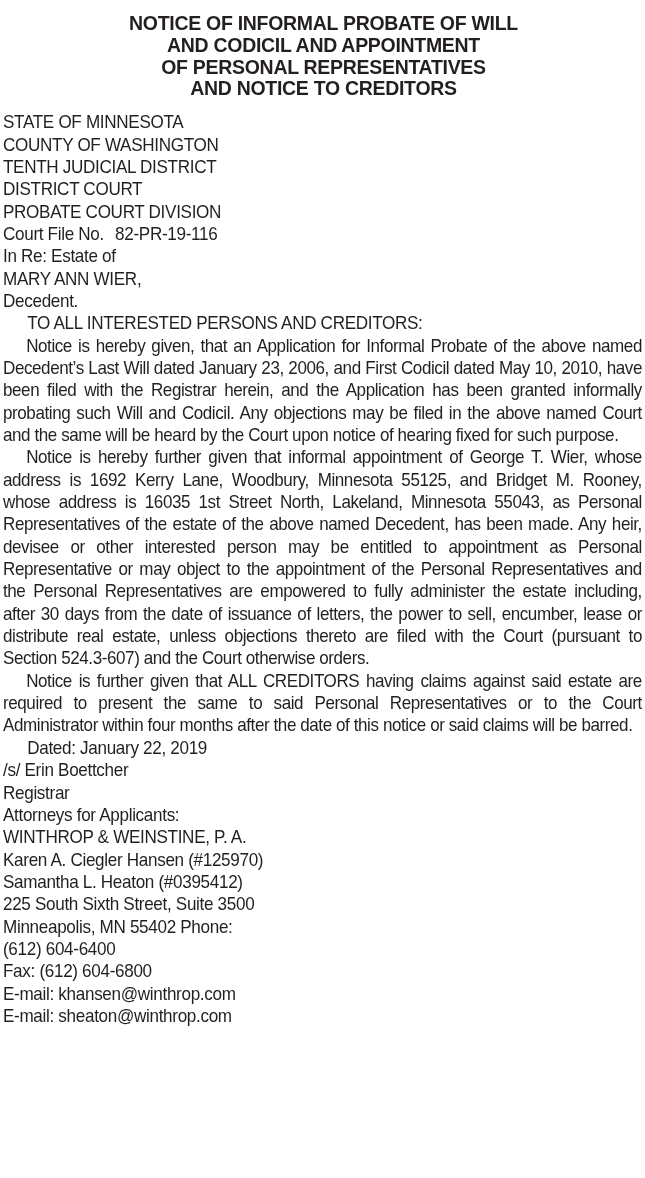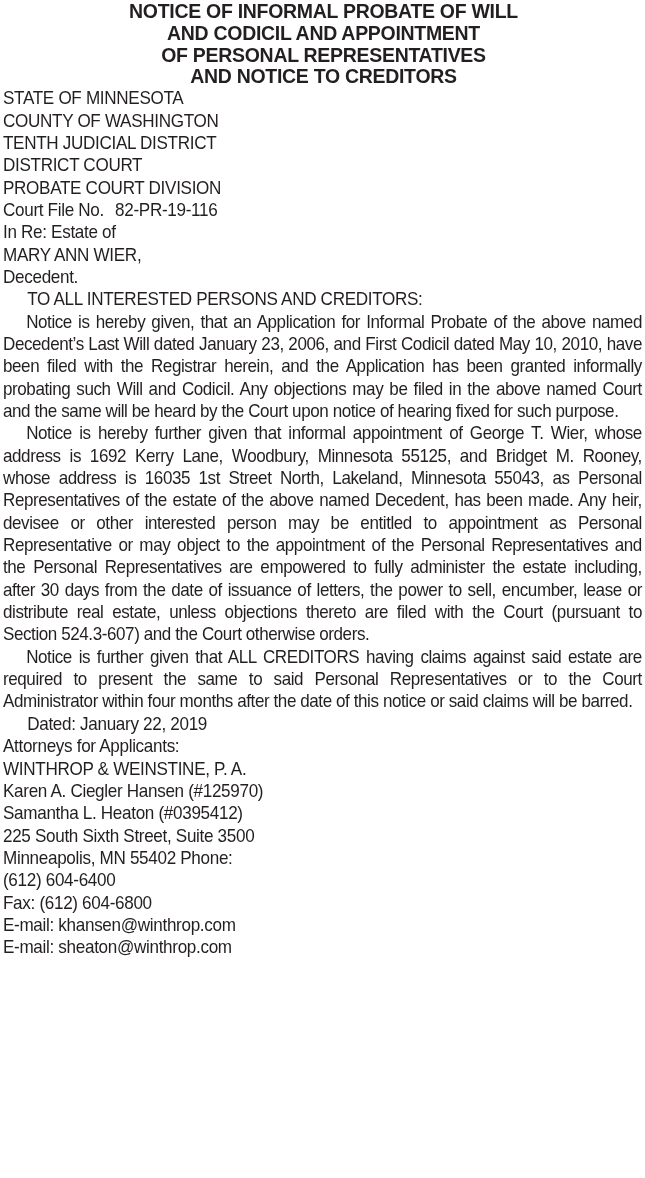--- a/index.html
+++ b/index.html
@@ -19,21 +19,21 @@
       width: 641px;
       padding: 0 2px 0 3px;
     }
     .title {
       text-align: center;
       font-weight: bold;
       font-size: 20.5px;
       line-height: 21.8px;
       letter-spacing: -0.3px;
       padding-top: 0px;
-      margin: 0;
+      margin: 12px;
     }
     .title div {
       transform: scaleX(0.95);
       transform-origin: center;
     }
     .line {
       font-size: 18.4px;
       line-height: 22.35px;
       letter-spacing: -0.35px;
       white-space: nowrap;
@@ -93,20 +93,24 @@
   </div>
 
   <div class="line indent">TO ALL INTERESTED PERSONS AND CREDITORS:</div>
 
   <p class="para">Notice is hereby given, that an Application for Informal Probate of the above named Decedent’s Last Will dated January 23, 2006, and First Cod­icil dated May 10, 2010, have been filed with the Registrar herein, and the Application has been granted informally probating such Will and Codicil. Any objections may be filed in the above named Court and the same will be heard by the Court upon notice of hearing fixed for such purpose.</p>
   <p class="para">Notice is hereby further given that informal appointment of George T. Wier, whose address is 1692 Kerry Lane, Woodbury, Minnesota 55125, and Bridget M. Rooney, whose address is 16035 1st Street North, Lake­land, Minnesota 55043, as Personal Representatives of the estate of the above named Decedent, has been made. Any heir, devisee or other inter­ested person may be entitled to appointment as Personal Representative or may object to the appointment of the Personal Representatives and the Personal Representatives are empowered to fully administer the estate including, after 30 days from the date of issuance of letters, the power to sell, encumber, lease or distribute real estate, unless objections there­to are filed with the Court (pursuant to Section 524.3-607) and the Court otherwise orders.</p>
   <p class="para">Notice is further given that ALL CREDITORS having claims against said estate are required to present the same to said Personal Representatives or to the Court Administrator within four months after the date of this no­tice or said claims will be barred.</p>
 
   <div class="line indent">Dated: January 22, 2019</div>
 
+  <div>
+    <div class="line">/s/ Erin Boettcher</div>
+    <div class="line">Registrar</div>
+  </div>
 
   <div>
     <div class="line">Attorneys for Applicants:</div>
     <div class="line">WINTHROP &amp; WEINSTINE, P. A.</div>
     <div class="line">Karen A. Ciegler Hansen (#125970)</div>
     <div class="line">Samantha L. Heaton (#0395412)</div>
     <div class="line">225 South Sixth Street, Suite 3500</div>
     <div class="line">Minneapolis, MN 55402 Phone:</div>
     <div class="line">(612) 604-6400</div>
     <div class="line">Fax: (612) 604-6800</div>

